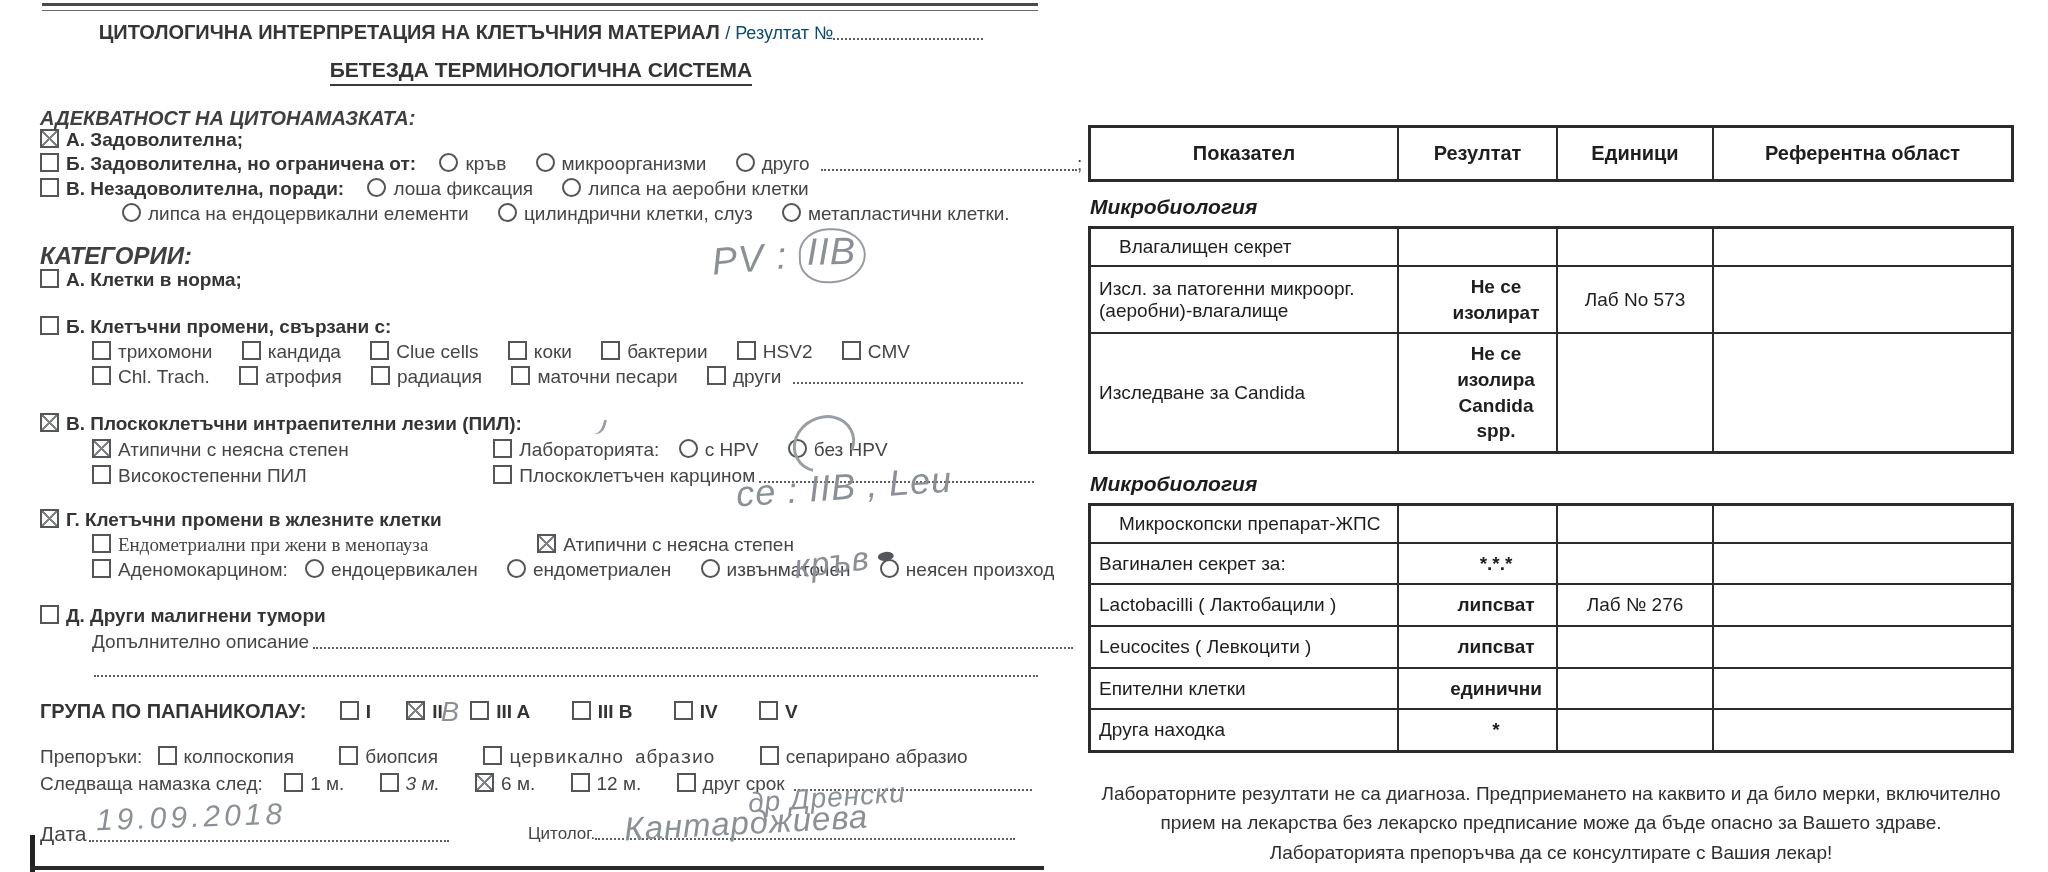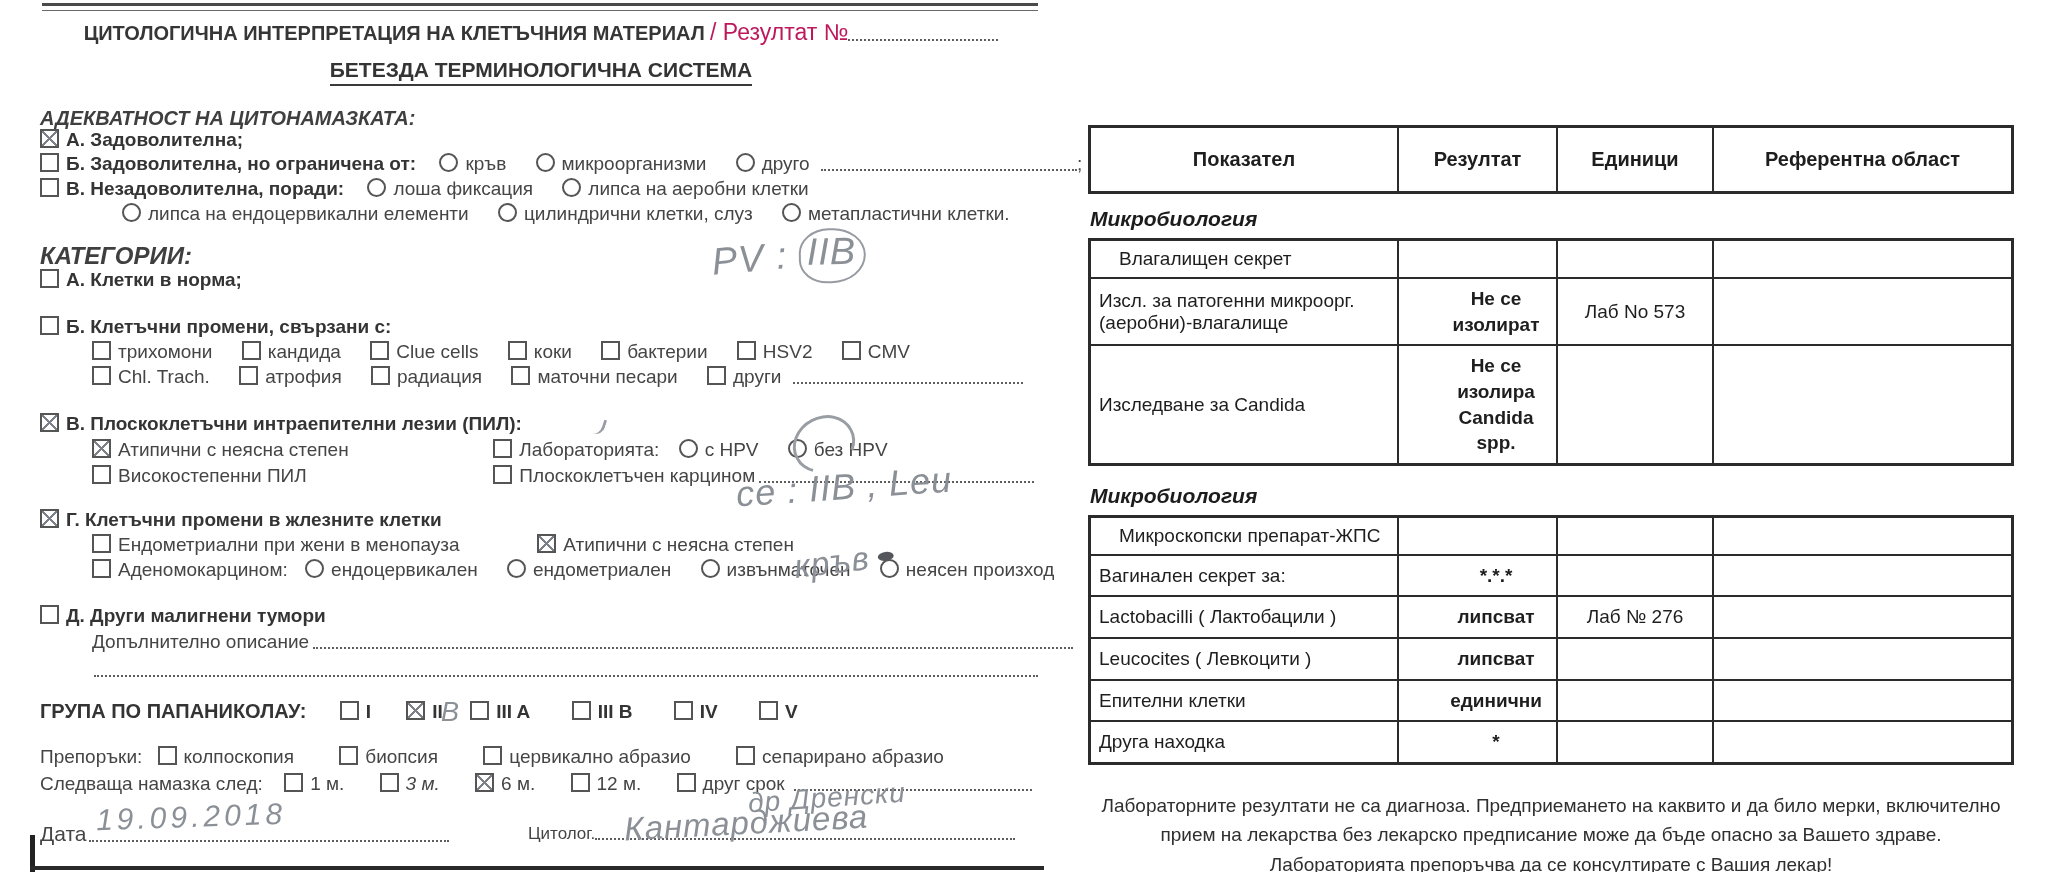--- a/index.html
+++ b/index.html
@@ -9,21 +9,21 @@
   .form-left{position:absolute;left:36px;top:0;width:1010px;height:872px;}
   .top-rule{position:absolute;left:6px;top:3px;width:996px;height:4px;
             border-top:3px solid #4a4a4a;border-bottom:1px solid #6a6a6a;}
   .fline{position:absolute;white-space:nowrap;font-size:19px;line-height:24px;color:#454545;}
   .b{font-weight:bold;color:#343434;}
   .it{font-style:italic;font-weight:600;color:#3f3f3f;}
   .center{left:0;width:100%;text-align:center;}
   .subtitle-text{display:inline-block;border-bottom:2px solid #3a3a3a;padding-bottom:2px;
                  font-weight:bold;font-size:21px;color:#343434;}
   .title-bold{font-weight:bold;font-size:20px;color:#363636;}
-  .title-normal{font-size:23px;color:#be185d;}
+  .title-normal{font-size:18px;color:#0c4a6e;}
   .cb{display:inline-block;width:15px;height:15px;border:2px solid #555;vertical-align:-2px;
       margin-right:7px;position:relative;background:#fff;}
   .cb.checked{background:
       linear-gradient(45deg,transparent 44%,#7b8089 44%,#7b8089 56%,transparent 56%),
       linear-gradient(-45deg,transparent 44%,#7b8089 44%,#7b8089 56%,transparent 56%);}
   .ro{display:inline-block;width:15px;height:15px;border:2px solid #555;border-radius:50%;
       vertical-align:-2px;margin-right:7px;background:#fff;}
   .opt{margin-right:24px;}
   .dots{display:inline-block;border-bottom:2px dotted #5d5d5d;vertical-align:-1px;}
   
@@ -43,21 +43,21 @@
   .report{position:absolute;left:1088px;top:125px;width:926px;color:#1e1e1e;}
   .tbl{border:3px solid #2b2b2b;}
   .tr{display:grid;grid-template-columns:306px 159px 156px 1fr;}
   .tr + .tr{border-top:2px solid #2b2b2b;}
   .td{border-left:2px solid #2b2b2b;padding:7px 8px;font-size:19px;display:flex;
       align-items:center;min-height:22px;}
   .td:first-child{border-left:none;}
   .td.cen{justify-content:center;text-align:center;}
   .td.res{justify-content:center;text-align:center;font-weight:bold;line-height:1.35;padding-left:45px;}
   .td.indent{padding-left:28px;}
-  .thead .td{font-weight:bold;font-size:20px;justify-content:center;padding:20px 6px;}
+  .thead .td{font-weight:bold;font-size:20px;justify-content:center;padding:14px 6px;}
   .section-h{font-weight:bold;font-style:italic;font-size:21px;color:#1c1c1c;margin:13px 0 7px 2px;}
   .tbl1{margin-top:2px;}
   .disclaimer{margin-top:26px;padding:0 6px;text-align:center;font-size:19px;
               line-height:1.55;color:#2f2f2f;}
 </style>
 </head>
 <body>
 
 <div class="page">
 
@@ -144,21 +144,21 @@
     <div class="fline" style="left:56px;top:464px;">
       <span style="display:inline-block;width:396px;"><span class="cb"></span><span>Високостепенни ПИЛ</span></span>
       <span class="cb"></span><span>Плоскоклетъчен карцином</span><span class="dots" style="width:275px;margin-left:4px;"></span>
     </div>
 
     <div class="fline" style="left:4px;top:508px;">
       <span class="cb checked"></span><span class="b">Г. Клетъчни промени в жлезните клетки</span>
     </div>
 
     <div class="fline" style="left:56px;top:533px;">
-      <span style="display:inline-block;width:440px;"><span class="cb"></span><span>Ендометриални при жени в менопауза</span></span>
+      <span style="display:inline-block;width:440px;font-family:Liberation Serif, serif;"><span class="cb"></span><span>Ендометриални при жени в менопауза</span></span>
       <span class="cb checked"></span><span>Атипични с неясна степен</span>
     </div>
 
     <div class="fline" style="left:56px;top:558px;">
       <span class="cb"></span><span style="margin-right:12px;">Аденомокарцином:</span>
       <span class="ro"></span><span class="opt">ендоцервикален</span>
       <span class="ro"></span><span class="opt">ендометриален</span>
       <span class="ro"></span><span class="opt">извънматочен</span>
       <span class="ro"></span><span>неясен произход</span>
     </div>
@@ -181,21 +181,21 @@
       <span class="cb" style="margin-left:4px;"></span><span class="b" style="margin-right:36px;">III A</span>
       <span class="cb"></span><span class="b" style="margin-right:36px;">III B</span>
       <span class="cb"></span><span class="b" style="margin-right:36px;">IV</span>
       <span class="cb"></span><span class="b">V</span>
     </div>
 
     <div class="fline" style="left:4px;top:745px;">
       <span style="margin-right:10px;">Препоръки:</span>
       <span class="cb"></span><span class="opt" style="margin-right:40px;">колпоскопия</span>
       <span class="cb"></span><span class="opt" style="margin-right:40px;">биопсия</span>
-      <span class="cb"></span><span class="opt" style="margin-right:40px;">цервикално абразио</span>
+      <span class="cb"></span><span class="opt" style="margin-right:40px;font-family:Liberation Mono, monospace;">цервикално абразио</span>
       <span class="cb"></span><span>сепарирано абразио</span>
     </div>
 
     <div class="fline" style="left:4px;top:772px;">
       <span style="margin-right:16px;">Следваща намазка след:</span>
       <span class="cb"></span><span class="opt" style="margin-right:30px;">1 м.</span>
       <span class="cb"></span><span class="opt" style="margin-right:30px;font-style:italic;">3 м.</span>
       <span class="cb checked"></span><span class="opt" style="margin-right:30px;">6 м.</span>
       <span class="cb"></span><span class="opt" style="margin-right:30px;">12 м.</span>
       <span class="cb"></span><span>друг срок</span>

